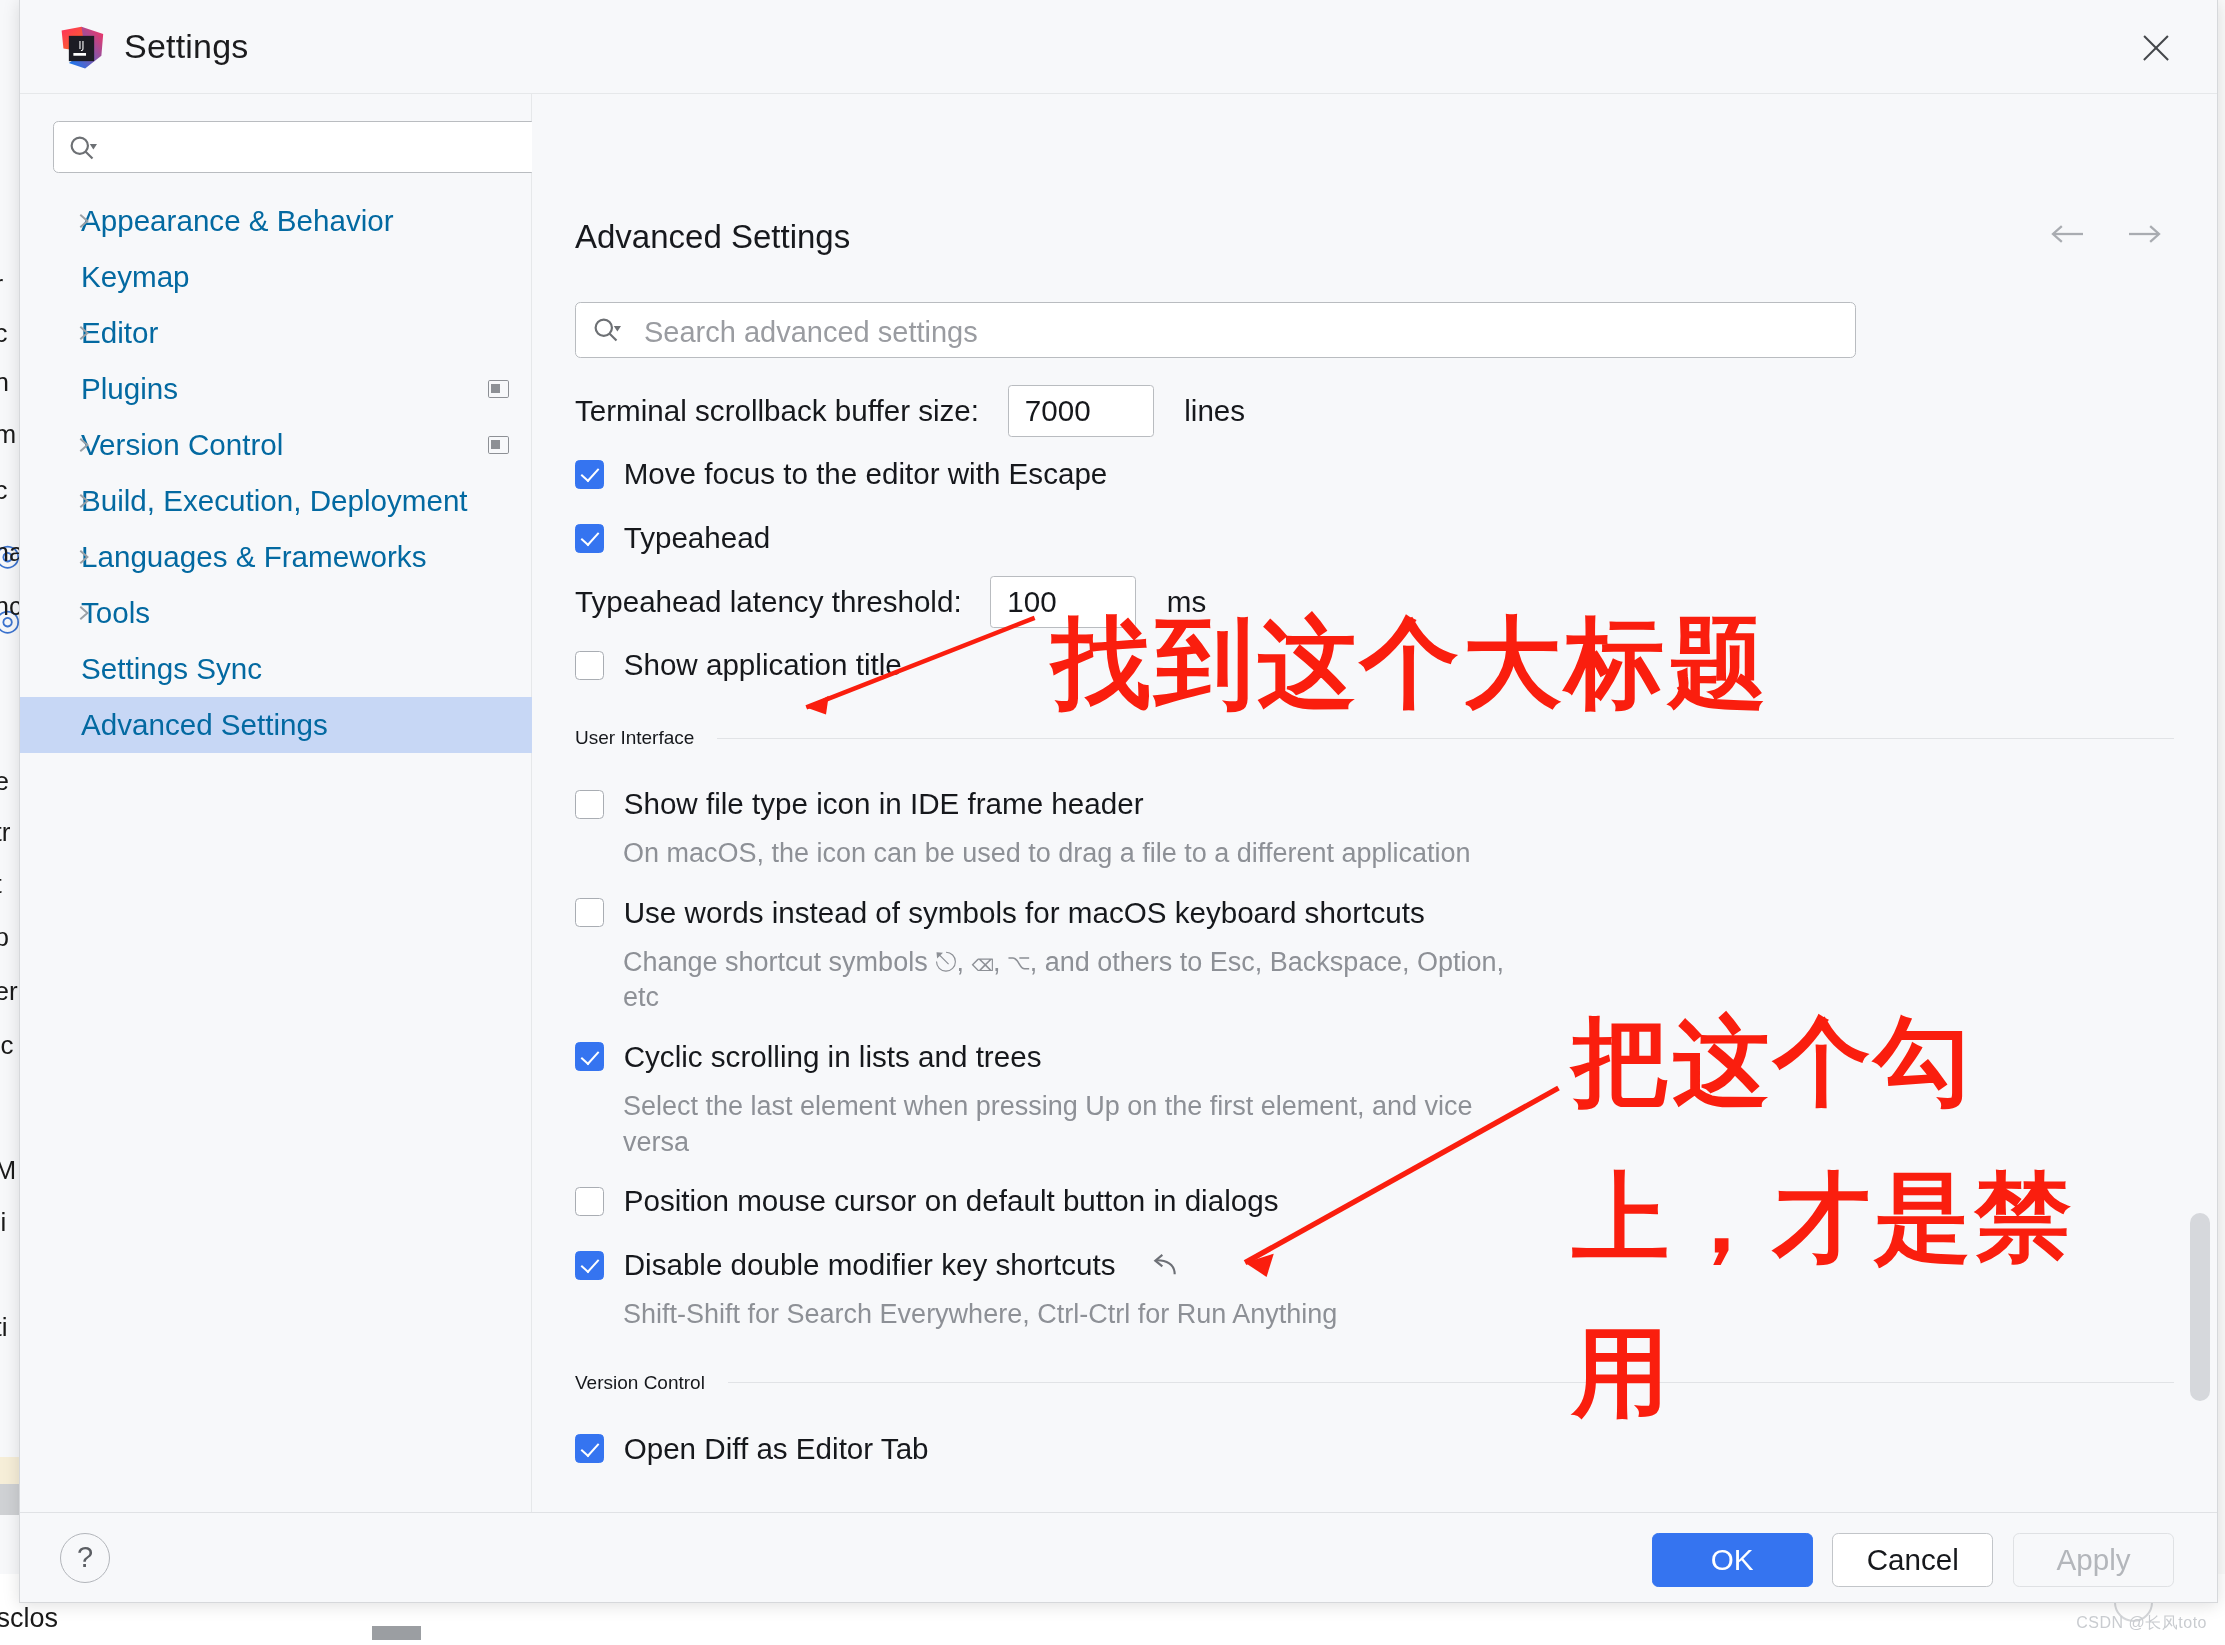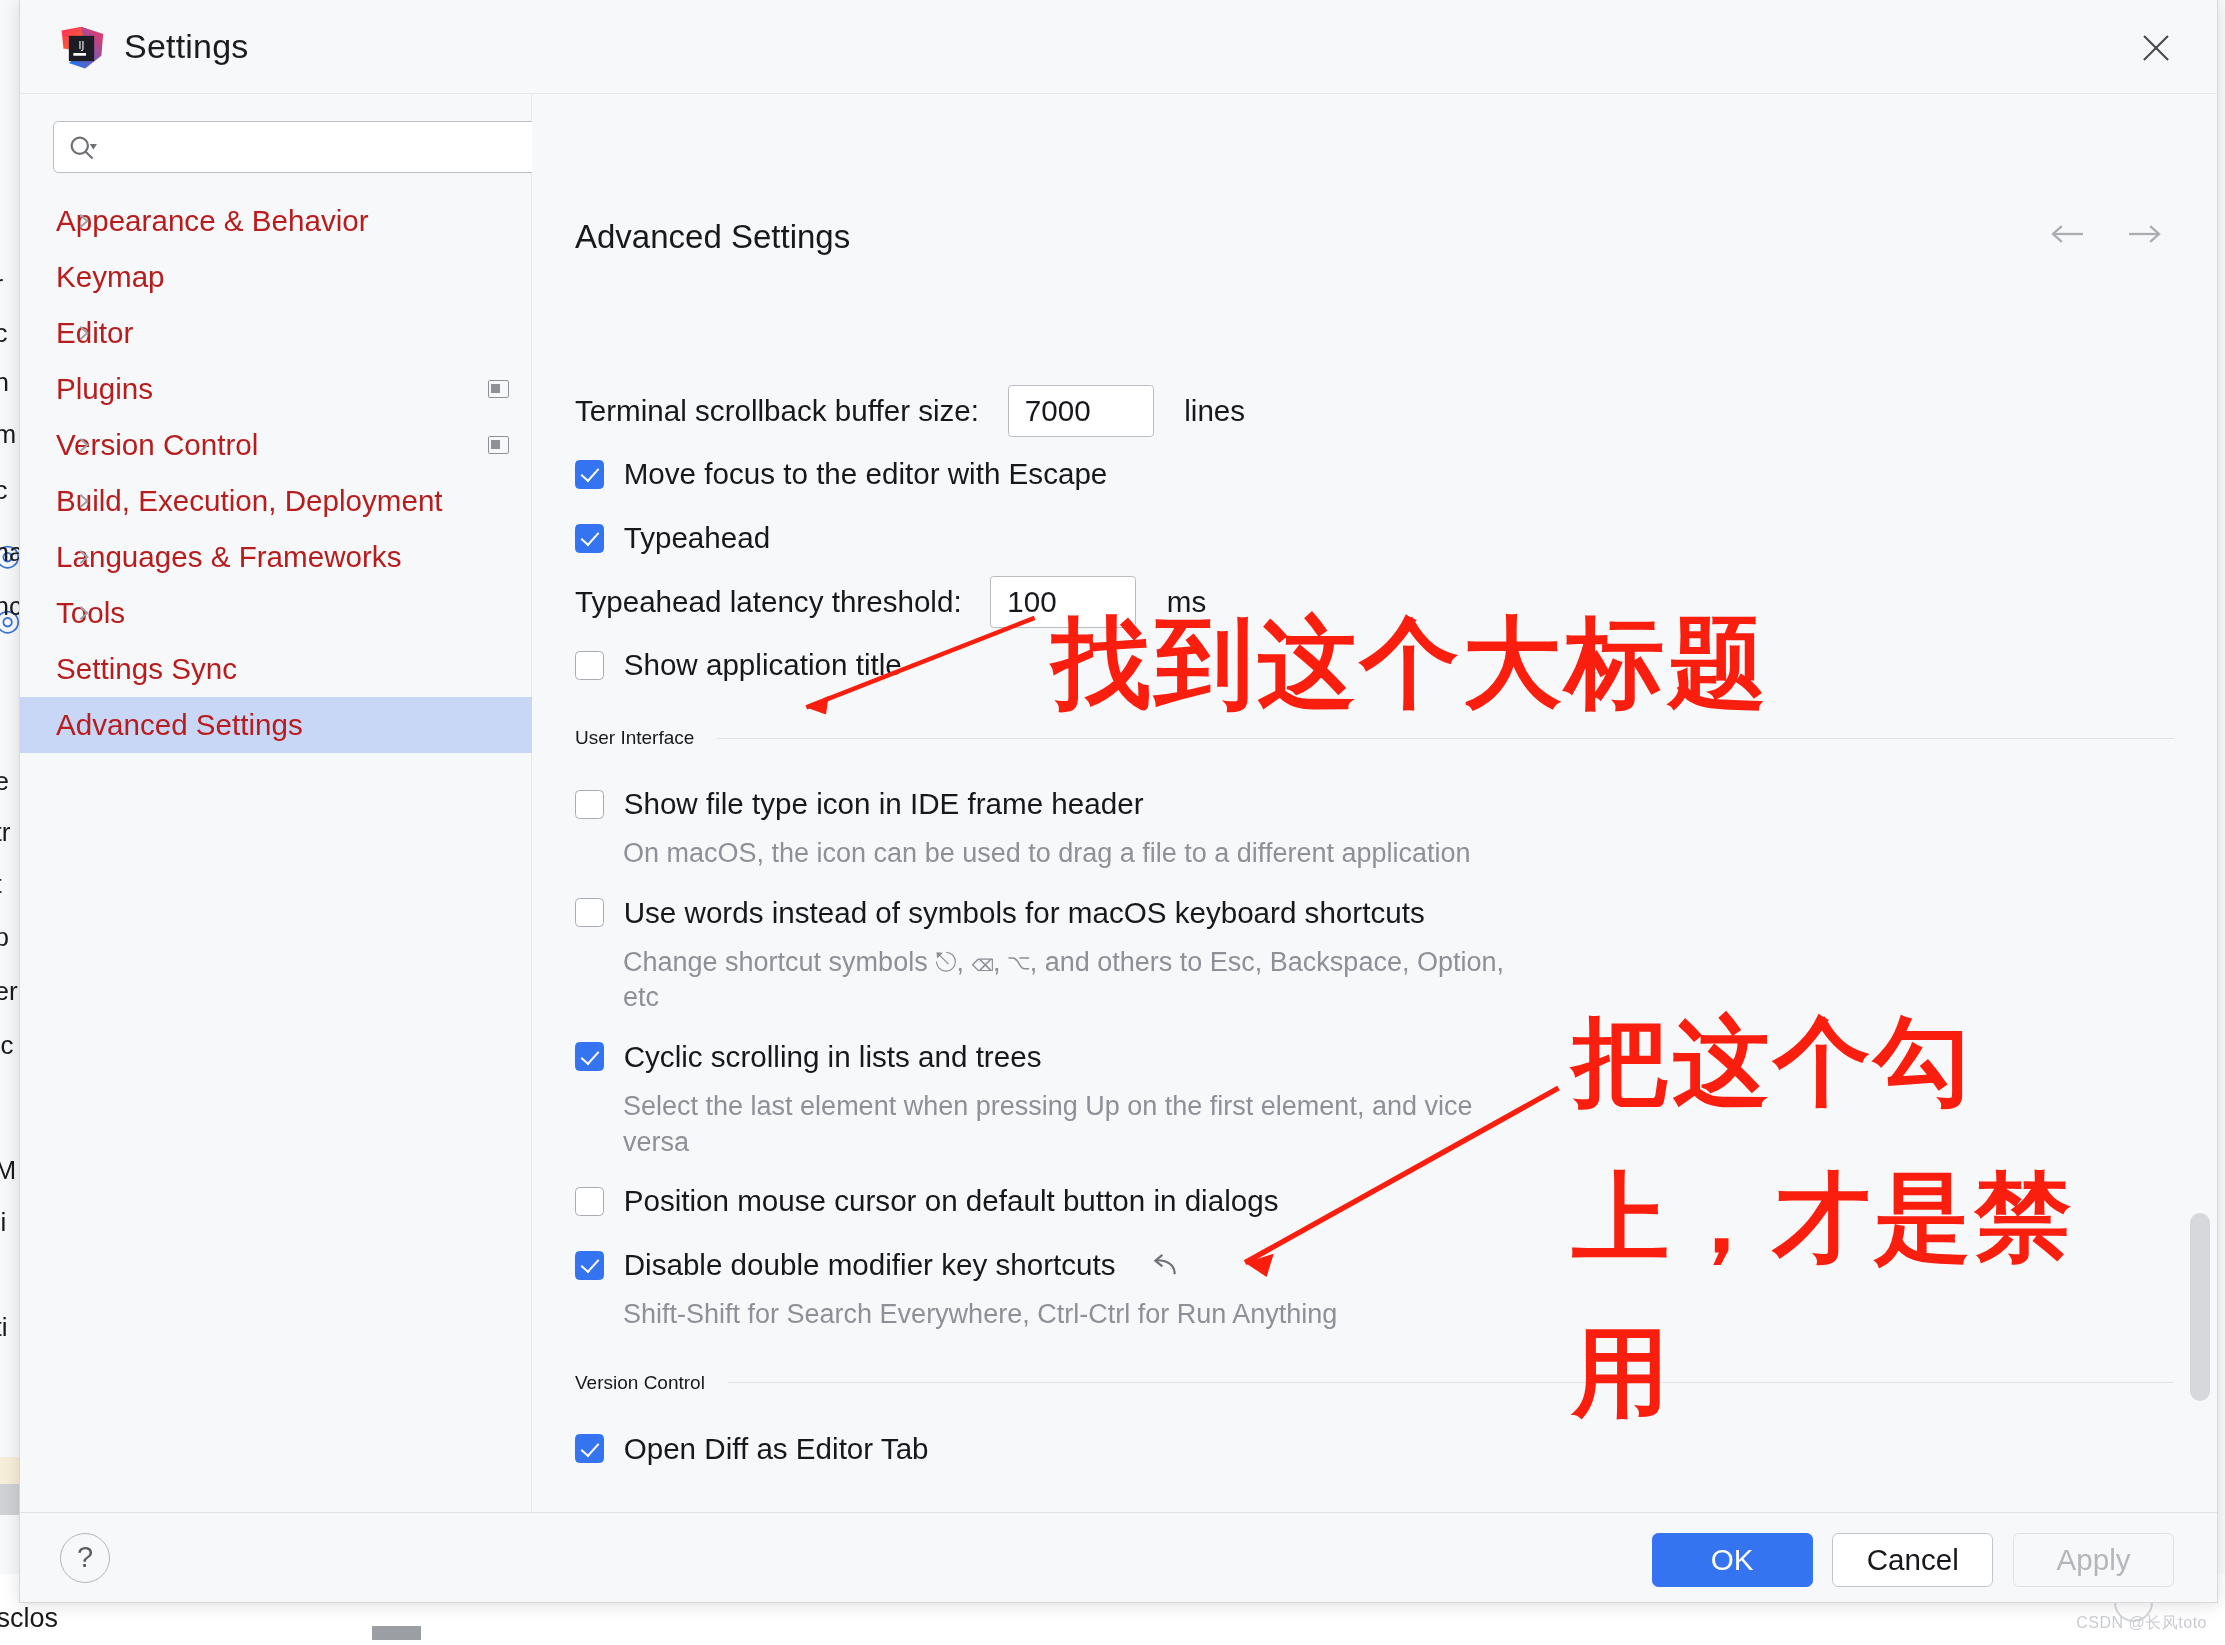--- a/index.html
+++ b/index.html
@@ -128,23 +128,23 @@
     display: flex; align-items: center;
     cursor: pointer;
   }
   .tree-item.selected { background: #c7d7f5; }
   .tree-arrow {
     position: absolute; left: 54px; top: 50%;
     transform: translateY(-50%);
     width: 19.7px; height: 19.7px;
   }
   .tree-label {
-    margin-left: 36px;
+    margin-left: 61px;
     font-size: 29.6px;
-    color: #b91c1c;
+    color: #0369a1;
     white-space: nowrap;
   }
   .tree-badge {
     position: absolute; right: 23px; top: 50%;
     transform: translateY(-50%);
     width: 21.5px; height: 18px;
     border: 1.8px solid #8d9095;
     border-radius: 1.8px;
   }
   .tree-badge::after {
@@ -435,20 +435,28 @@
         <svg class="nav-arrow" viewBox="0 0 42 34">
           <line x1="4" y1="17" x2="38" y2="17" stroke="#a9acb1" stroke-width="2.6"></line>
           <path d="M14 8 L4 17 L14 26" fill="none" stroke="#a9acb1" stroke-width="2.6"></path>
         </svg>
         <svg class="nav-arrow" viewBox="0 0 42 34">
           <line x1="4" y1="17" x2="38" y2="17" stroke="#a9acb1" stroke-width="2.6"></line>
           <path d="M28 8 L38 17 L28 26" fill="none" stroke="#a9acb1" stroke-width="2.6"></path>
         </svg>
       </div>
 
+      <div class="adv-search">
+        <svg class="mag" viewBox="0 0 32 32">
+          <circle cx="13" cy="13" r="9" fill="none" stroke="#6d7074" stroke-width="2.4"></circle>
+          <line x1="19.5" y1="19.5" x2="27" y2="27" stroke="#6d7074" stroke-width="2.4"></line>
+          <path d="M24 11 L32 11 L28 17 Z" fill="#6d7074"></path>
+        </svg>
+        <span class="ph">Search advanced settings</span>
+      </div>
 
       <div class="settings-list">
 
         <div class="row">
           <div class="row-inline">
             <span class="row-label">Terminal scrollback buffer size:</span>
             <span class="num-field">7000</span>
             <span class="unit">lines</span>
           </div>
         </div>

